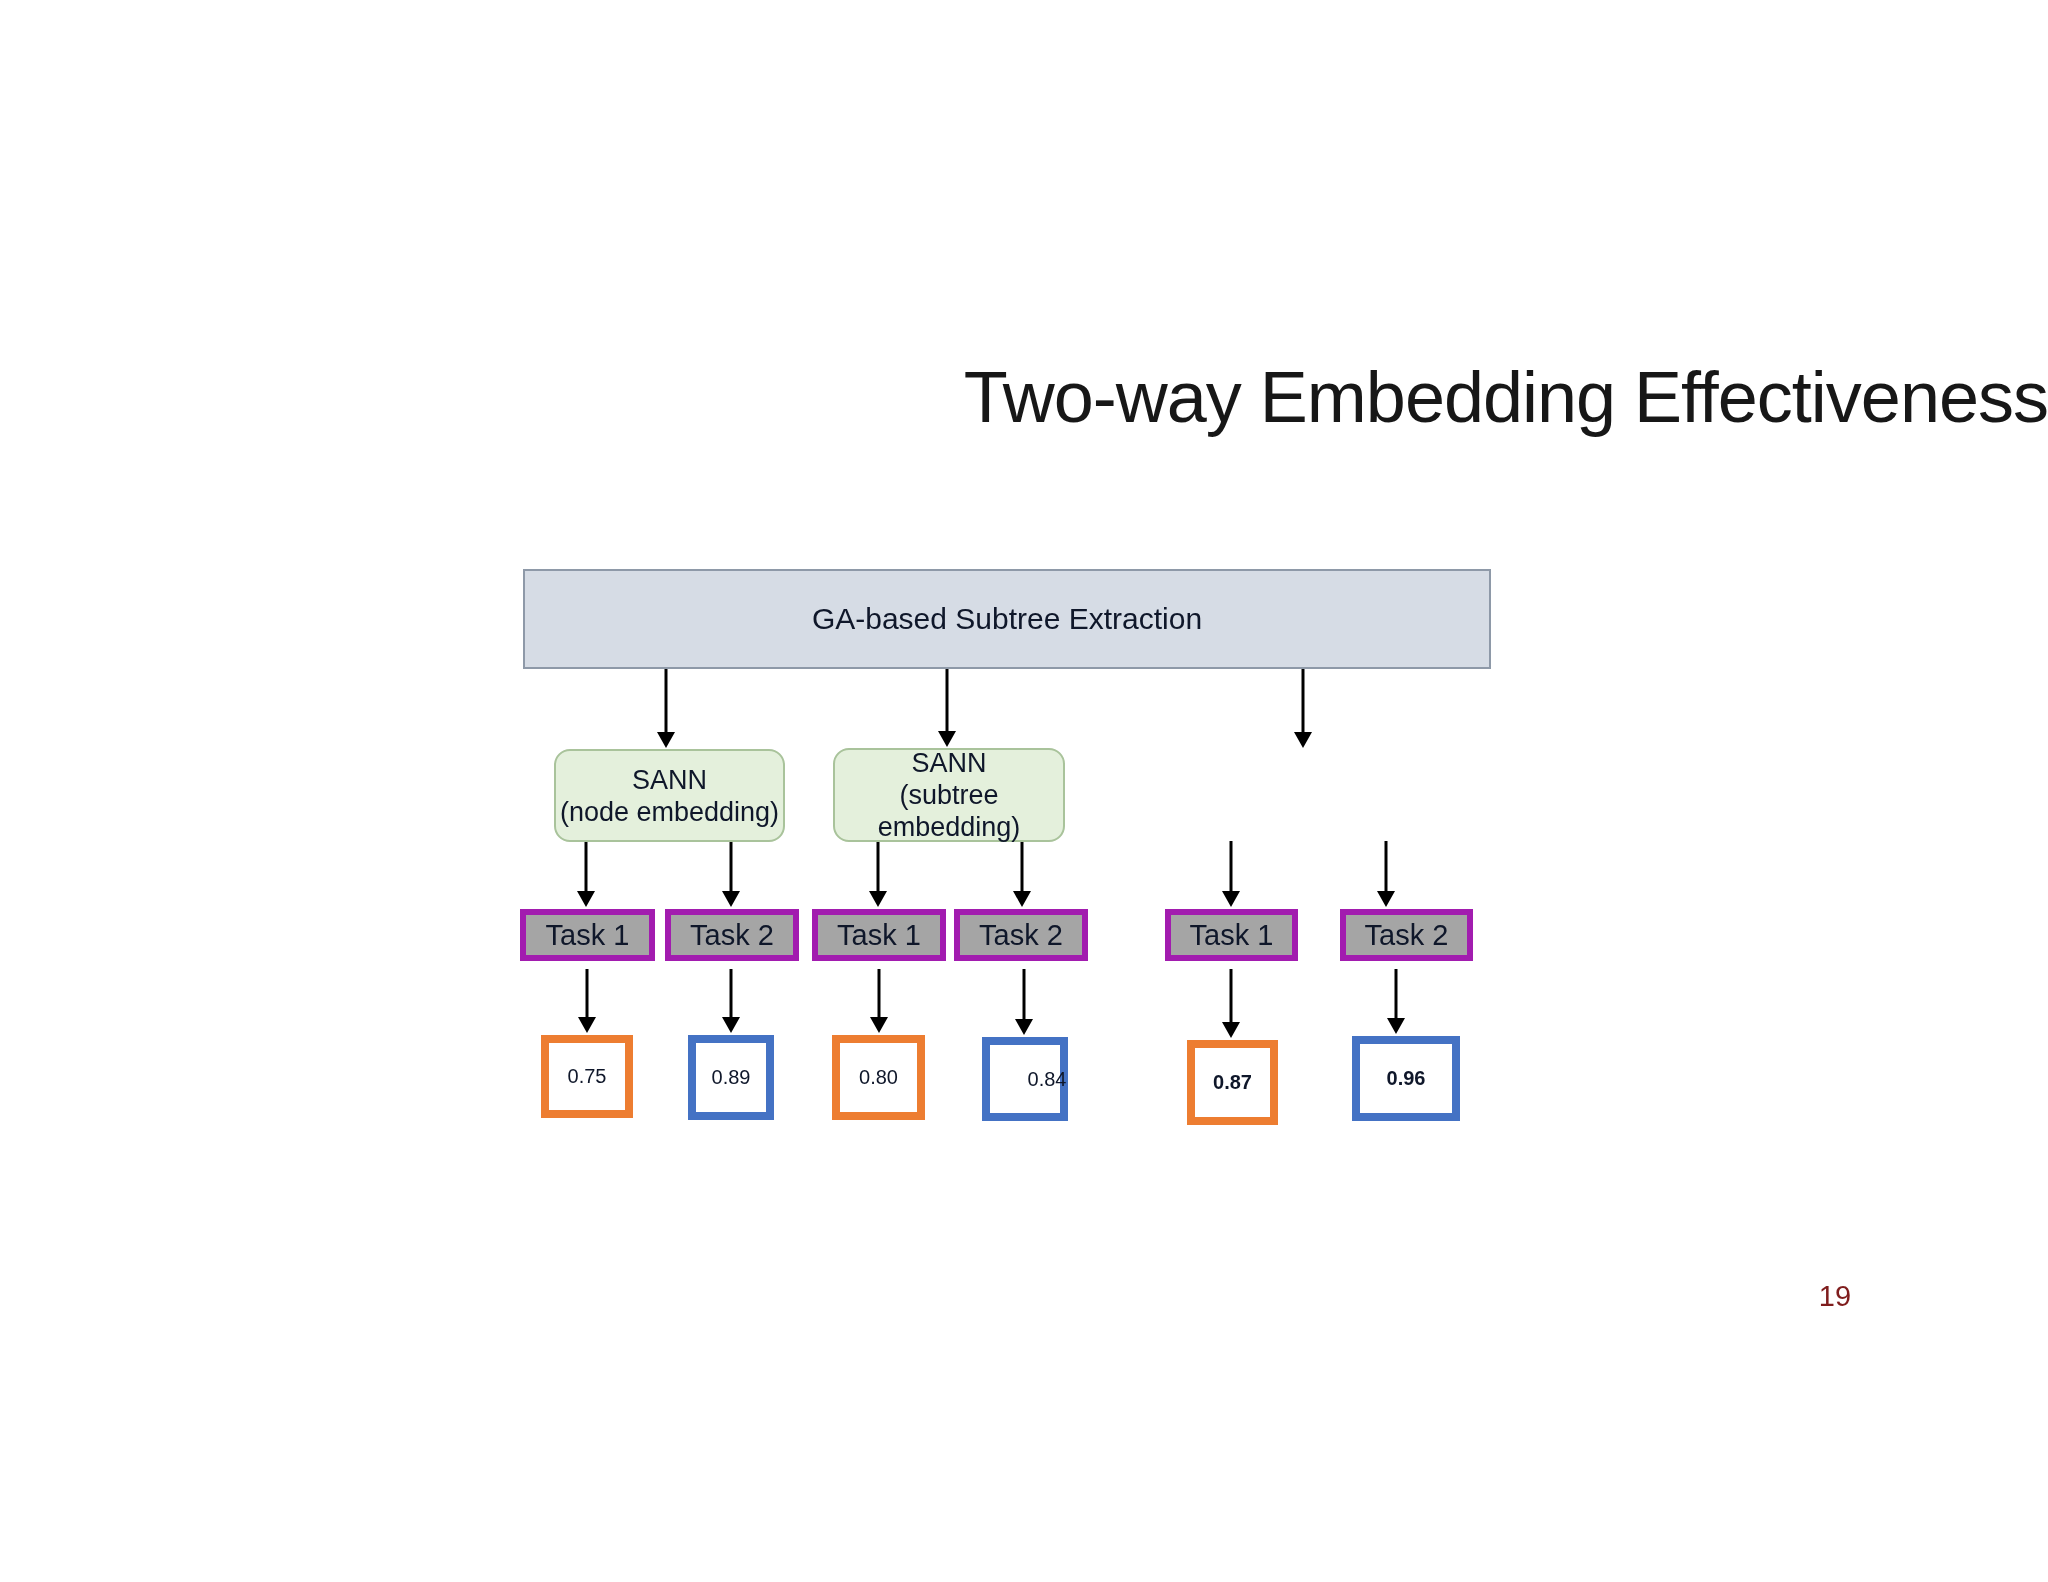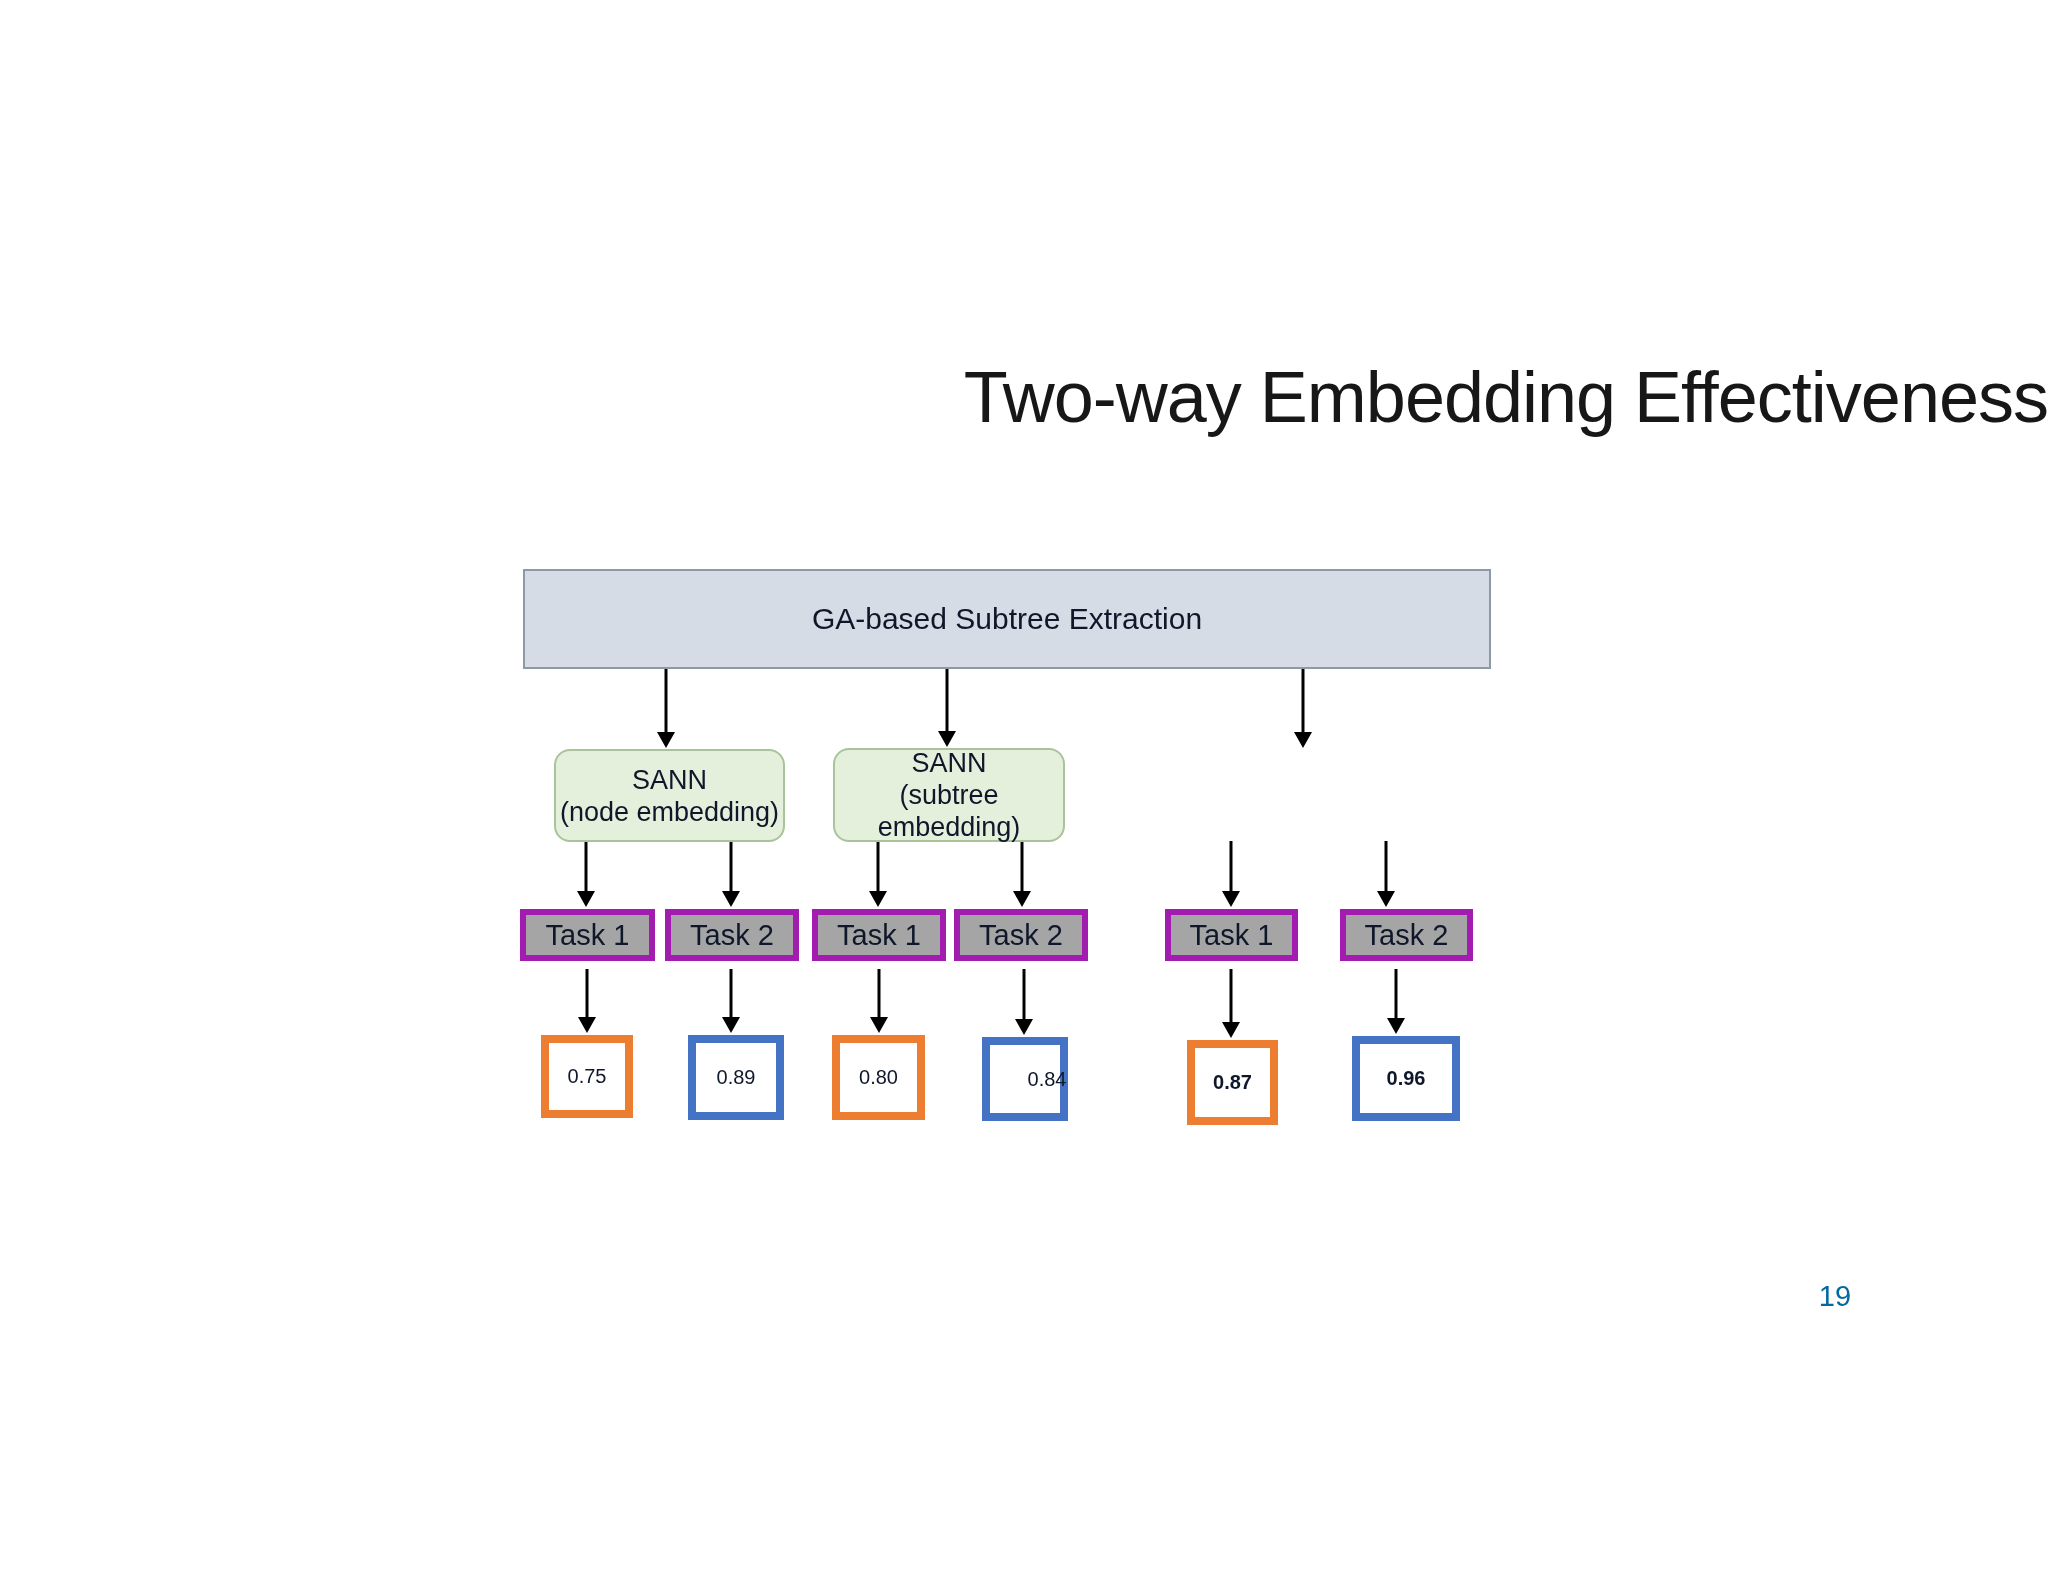--- a/index.html
+++ b/index.html
@@ -66,40 +66,40 @@
   .task-5 { left: 1165px; width: 133px; }
   .task-6 { left: 1340px; width: 133px; }
   .value-box {
     background: #ffffff;
     font-size: 20px;
   }
   .value-box.orange { border: 8px solid #ed7d31; }
   .value-box.blue   { border: 8px solid #4472c4; }
   .value-box.bold   { font-weight: bold; }
   .value-1 { left: 541px;  top: 1035px; width: 92px; height: 83px; }
-  .value-2 { left: 688px;  top: 1035px; width: 96px; height: 85px; }
+  .value-2 { left: 688px;  top: 1035px; width: 86px; height: 85px; }
   .value-3 { left: 832px;  top: 1035px; width: 93px; height: 85px; }
   .value-4 { left: 982px;  top: 1037px; width: 86px; height: 84px; padding-left: 44px; }
   .value-5 { left: 1187px; top: 1040px; width: 91px; height: 85px; }
   .value-6 { left: 1352px; top: 1036px; width: 108px; height: 85px; }
   .arrows {
     position: absolute;
     left: 0; top: 0;
     width: 2048px; height: 1582px;
     pointer-events: none;
   }
   .arrows line    { stroke: #000000; stroke-width: 3px; }
   .arrows polygon { fill: #000000; }
   .page-number {
     position: absolute;
     left: 1800px; top: 1280px;
     width: 70px;
     text-align: center;
     font-size: 29px;
-    color: #0369a1;
+    color: #7f1d1d;
   }
 </style>
 </head>
 <body>
 
 <div class="slide">
 
   <h1 class="title">Two-way Embedding Effectiveness</h1>
 
   <svg class="arrows" viewBox="0 0 2048 1582" aria-hidden="true">

